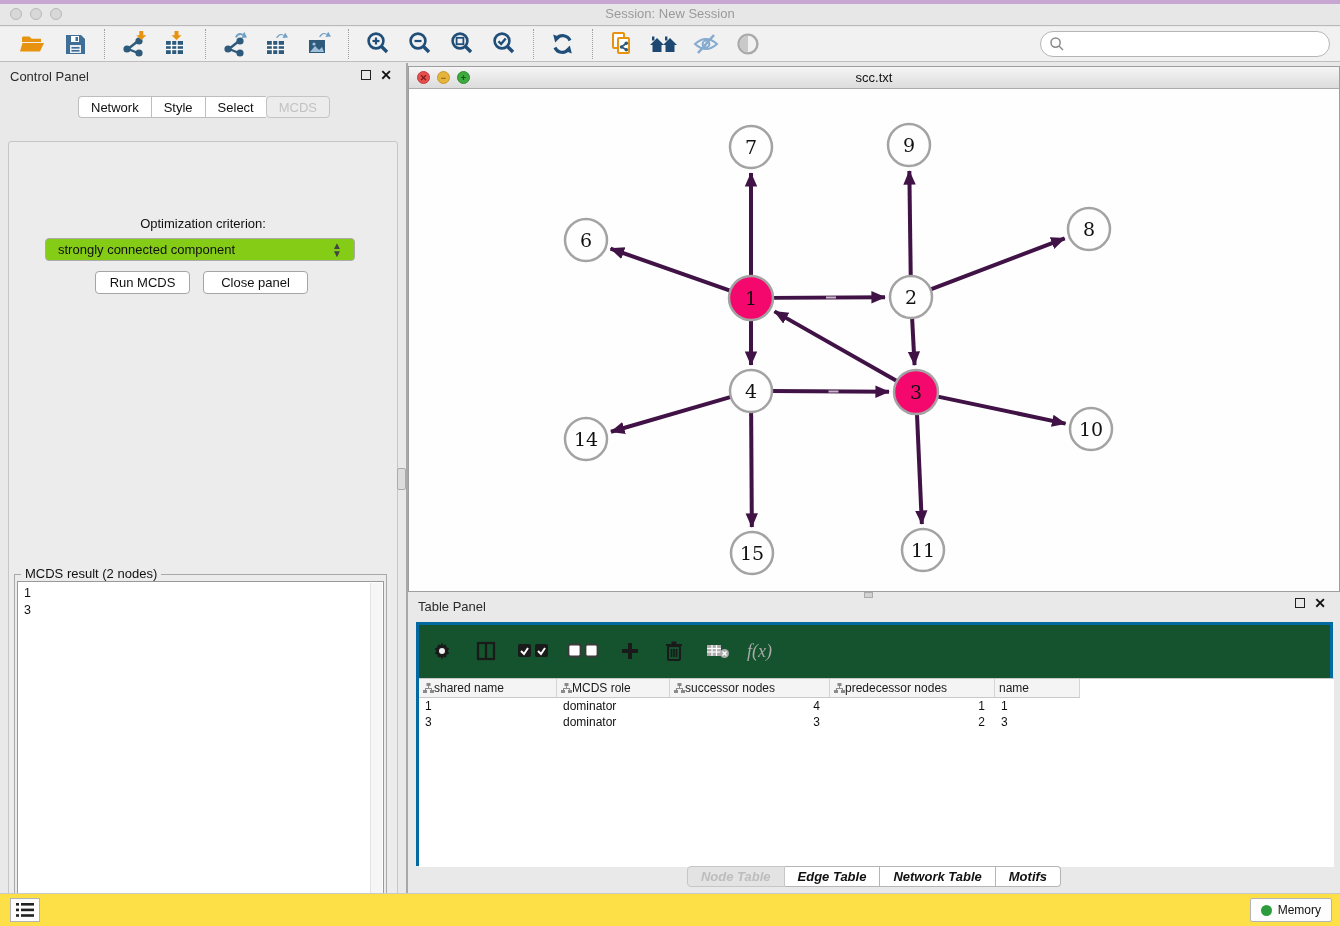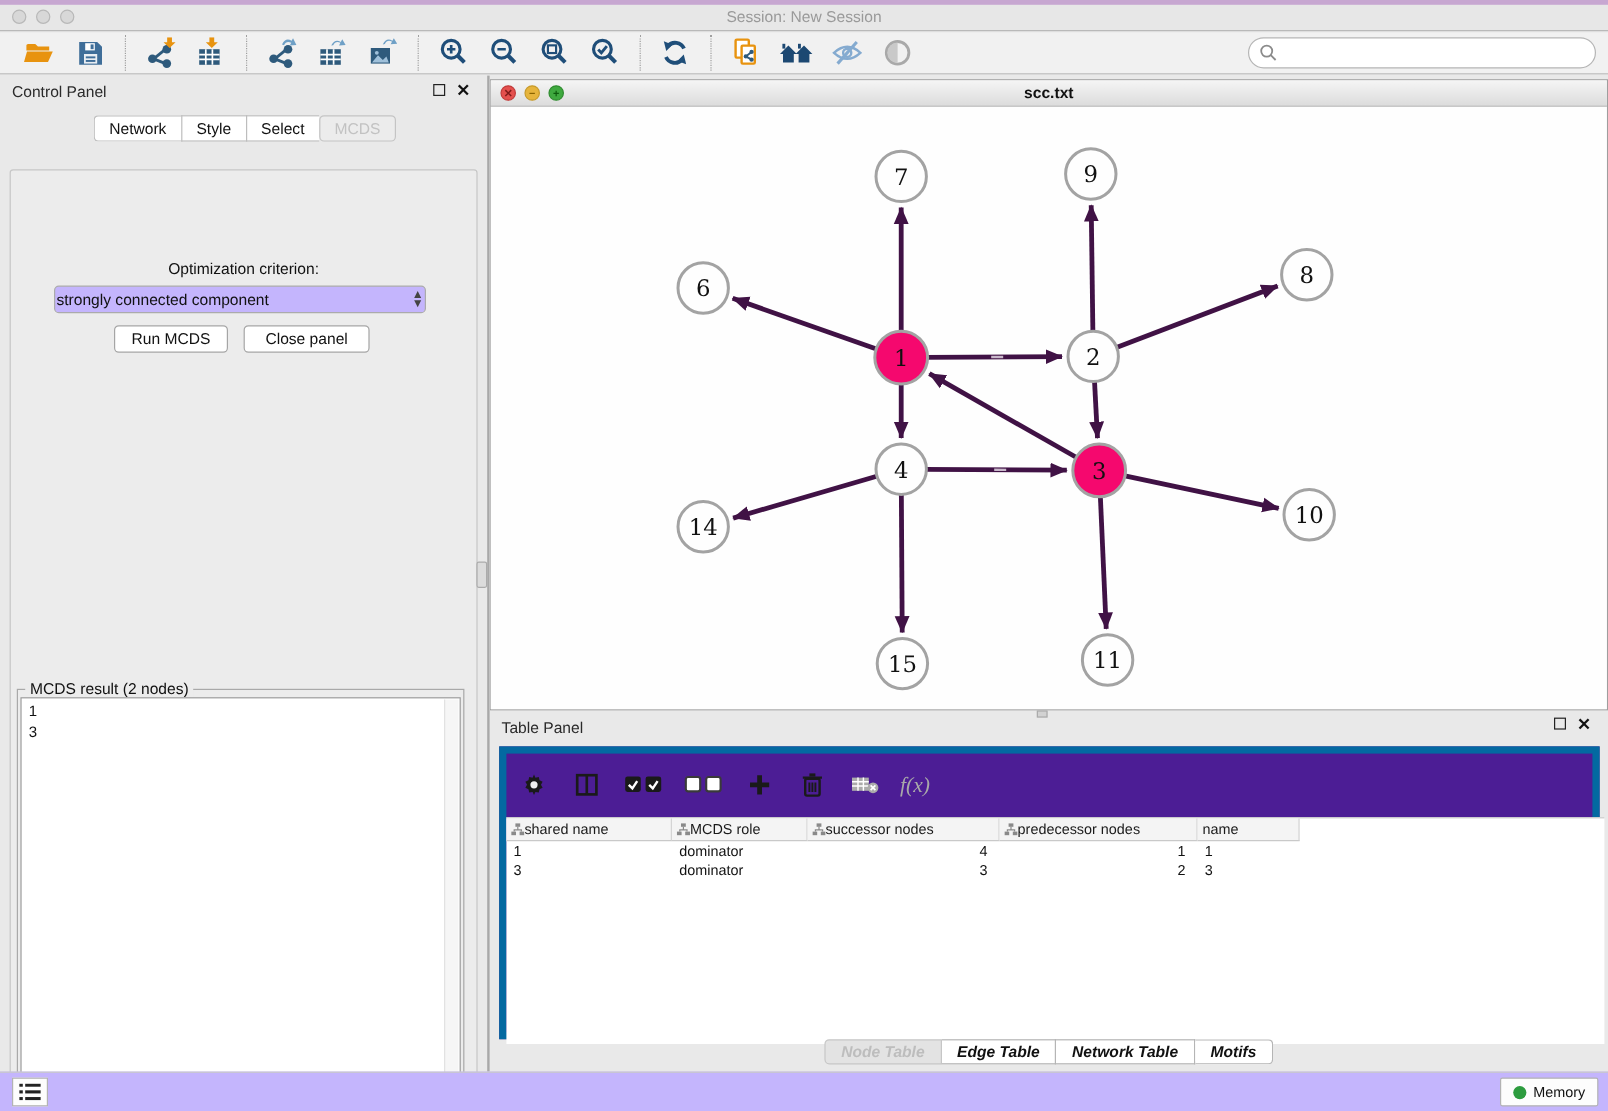--- a/index.html
+++ b/index.html
@@ -27,21 +27,21 @@
   .wicons { position:absolute; right:14px; top:3px; display:flex; gap:9px; align-items:center; }
   .float-ic { width:10px; height:10px; border:1.6px solid #222; display:block; }
   .close-ic { font-size:14px; font-weight:bold; color:#111; line-height:10px; }
 
   .cp-tabs { position:absolute; left:78px; top:33px; display:flex; z-index:3; }
   .cp-tab { height:22px; padding:0 12px; font-size:13px; display:flex; align-items:center; background:#fff; border:1px solid #BDBDBD; border-right:none; color:#111; }
   .cp-tab:first-child { border-radius:4px 0 0 4px; }
   .cp-tab.sel { background:#ECECEC; color:#C2C2C2; border:1px solid #C4C4C4; border-radius:4px; }
   .cp-body { position:absolute; left:8px; top:54px; width:390px; height:762px; background:#ECECEC; border:1px solid #C6C6C6; border-radius:3px;margin-top:24px; }
   .opt-label { position:absolute; left:0; width:100%; top:74px; text-align:center; font-size:13px; color:#111; }
-  .opt-select { position:absolute; left:36px; top:96px; width:310px; height:23px; background:#c4b5fd; border:1px solid #ABABAB; border-radius:4px; display:flex; align-items:center; padding:0 1px; font-size:13px; color:#111; }
+  .opt-select { position:absolute; left:36px; top:96px; width:310px; height:23px; background:#84cc16; border:1px solid #ABABAB; border-radius:4px; display:flex; align-items:center; padding:0 12px; font-size:13px; color:#111; }
   .opt-select .spin { margin-left:auto; font-size:10px; color:#444; letter-spacing:0; line-height:8px; text-align:center; }
   .cp-btn { position:absolute; top:129px; height:23px; background:#fff; border:1px solid #A5A5A5; border-radius:4px; font-size:13px; color:#111; display:flex; align-items:center; justify-content:center; }
   .btn-run { left:86px; width:95px; }
   .btn-close { left:194px; width:105px; }
 
   .result-box { position:absolute; left:5px; top:432px; width:373px; height:381px; border:1px solid #A9A9A9; }
   .result-legend { position:absolute; left:6px; top:-9px; background:#ECECEC; padding:0 4px; font-size:13px; color:#111; }
   .result-area { position:absolute; left:2px; top:6px; width:367px; height:371px; background:#fff; border:1px solid #999; font-size:12.5px; color:#111; padding:3px 0 0 6px; line-height:17px; }
   .result-scroll { position:absolute; right:1px; top:1px; width:12px; height:369px; background:#F6F6F6; border-left:1px solid #E2E2E2; }
 
@@ -50,45 +50,45 @@
   .v-handle { position:absolute; left:397px; top:468px; width:9px; height:22px; background:#DCDCDC; border:1px solid #ABABAB; border-radius:2px; }
 
   
   .net-window { position:absolute; left:408px; top:66px; width:932px; height:526px; border:1px solid #9E9E9E; background:#FEFEFE; }
   .net-titlebar { position:absolute; left:0; top:0; width:100%; height:22px; background:linear-gradient(#F5F5F5,#DCDCDC); border-bottom:1px solid #ABABAB; }
   .net-traffic { position:absolute; left:8px; top:4px; display:flex; gap:7px; }
   .nt { width:13px; height:13px; border-radius:50%; font-size:9px; font-weight:bold; display:flex; align-items:center; justify-content:center; }
   .nt.red { background:#E4504E; border:1px solid #C23B3A; color:#7E1A19; }
   .nt.yel { background:#E6B43C; border:1px solid #C79A2A; color:#8A6400; }
   .nt.grn { background:#3FA93F; border:1px solid #2F8C2F; color:#0E5C0E; }
-  .net-title { position:absolute; left:0; right:0; top:3px; text-align:center; font-size:13px; color:#111;font-weight:bold; }
+  .net-title { position:absolute; left:0; right:0; top:3px; text-align:center; font-size:13px; color:#111; }
   .net-canvas { position:absolute; left:0; top:22px; width:930px; height:502px; background:#FEFEFE; }
   .net-resize-dot { position:absolute; left:455px; bottom:-7px; width:9px; height:6px; background:#D2D2D2; border:1px solid #ABABAB; }
 
   
   .table-panel { position:absolute; left:408px; top:595px; width:932px; height:298px; }
   .tp-head { position:absolute; left:0; top:0; width:100%; height:22px; }
   .tp-head .ptitle { position:absolute; left:10px; top:4px; font-size:13px; color:#2B2B2B; }
-  .tp-body { position:absolute; left:8px; top:27px; width:917px; height:244px; background:#4c1d95; border:6px solid #0369a1; }
+  .tp-body { position:absolute; left:8px; top:27px; width:917px; height:244px; background:#14532d; border:3px solid #0369a1; }
   .tp-toolbar { position:absolute; left:8px; top:6px; height:40px; display:flex; align-items:center; gap:14px; }
   .fx { font-family:"Liberation Serif", serif; font-style:italic; font-size:18px; color:#A9A9A9; }
   .tp-table { position:absolute; left:0px; top:53px; width:915px; height:189px; background:#fff; border-top:1px solid #C9C9C9; }
   .thead { display:grid; grid-template-columns:138px 113px 160px 165px 85px; height:19px; }
   .th { background:#F4F4F4; border-right:1px solid #D4D4D4; border-bottom:1px solid #C9C9C9; display:flex; align-items:center; font-size:12px; color:#1A1A1A; padding-left:4px; }
   .th .hlabel { flex:1; text-align:left; padding-right:6px; }
   .trow { display:grid; grid-template-columns:138px 113px 160px 165px 85px; height:16px; font-size:12px; color:#111; align-items:center; }
   .td { padding:0 6px; white-space:nowrap; }
   .td.r { text-align:right; padding-right:10px; }
   .tp-tabs { position:absolute; left:0; right:0; top:271px; display:flex; justify-content:center;font-style:italic; }
   .tp-tab { height:21px; padding:0 13px; font-size:13px; font-weight:bold; display:flex; align-items:center; background:#fff; border:1px solid #B5B5B5; border-left:none; color:#111; }
   .tp-tab.sel { background:#E3E3E3; color:#BDBDBD; border:1px solid #C6C6C6; border-radius:4px 0 0 4px; }
   .tp-tab:last-child { border-radius:0 4px 4px 0; }
 
   
-  .statusbar { position:absolute; left:0; top:893px; width:1340px; height:33px; background:#c4b5fd; border-top:1px solid #C9C9C9; }
+  .statusbar { position:absolute; left:0; top:893px; width:1340px; height:33px; background:#fde047; border-top:1px solid #C9C9C9; }
   .sb-left-btn { position:absolute; left:10px; top:4px; width:30px; height:24px; background:#FDFDFD; border:1px solid #B3B3B3; display:flex; align-items:center; justify-content:center; }
   .sb-mem-btn { position:absolute; right:8px; top:4px; height:24px; padding:0 10px; background:#FDFDFD; border:1px solid #B3B3B3; border-radius:2px; display:flex; align-items:center; gap:6px; font-size:12px; color:#111; }
   .mem-dot { width:11px; height:11px; border-radius:50%; background:#2D9C3F; display:block; }
 
   svg { display:block; }
 </style>
 </head>
 <body>
 
 <div class="titlebar">

